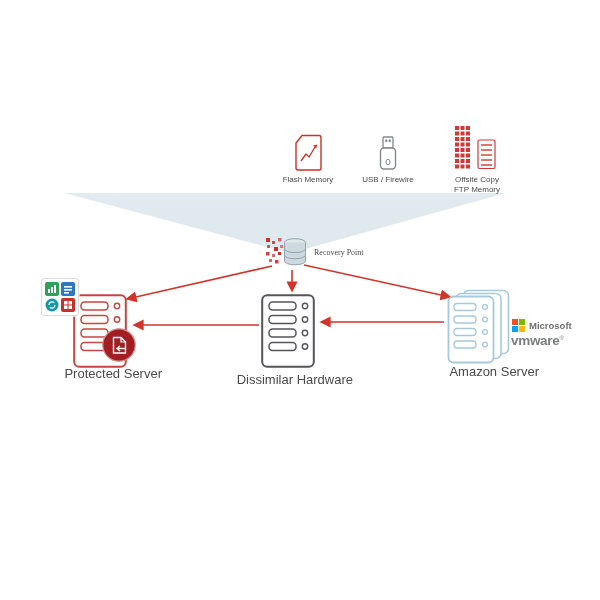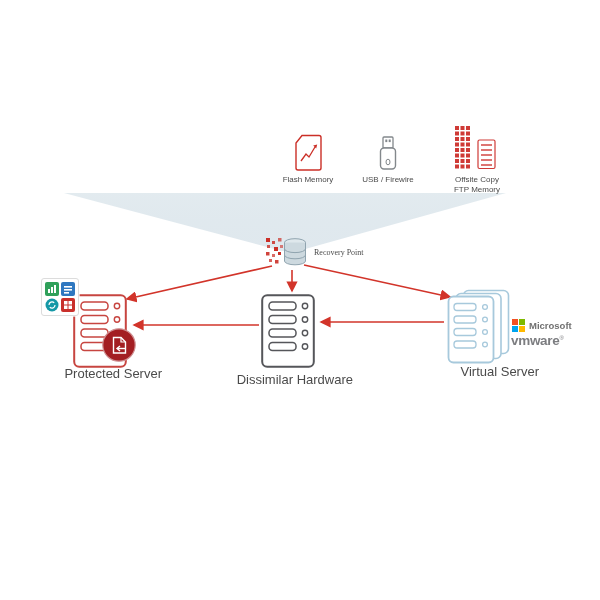--- a/index.html
+++ b/index.html
@@ -216,21 +216,21 @@
       <rect x="7" y="52" width="22" height="7" rx="3"></rect>
       <circle cx="38" cy="18" r="2.4"></circle>
       <circle cx="38" cy="30.5" r="2.4"></circle>
       <circle cx="38" cy="43" r="2.4"></circle>
       <circle cx="38" cy="55.5" r="2.4"></circle>
     </g>
   </svg>
 
   <div class="tlabel" style="left:38px;top:366px">Protected Server</div>
   <div class="tlabel" style="left:229px;top:372px">Dissimilar Hardware</div>
-  <div class="tlabel" style="left:415px;top:364px">Virtual Server</div>
+  <div class="tlabel" style="left:415px;top:364px">Amazon Server</div>
 
   <div class="ms-logo">
     <svg width="13" height="13" viewBox="0 0 13 13">
       <rect x="0" y="0" width="6" height="6" fill="#f25022"></rect>
       <rect x="7" y="0" width="6" height="6" fill="#7fba00"></rect>
       <rect x="0" y="7" width="6" height="6" fill="#00a4ef"></rect>
       <rect x="7" y="7" width="6" height="6" fill="#ffb900"></rect>
     </svg>
     <span>Microsoft</span>
   </div>

